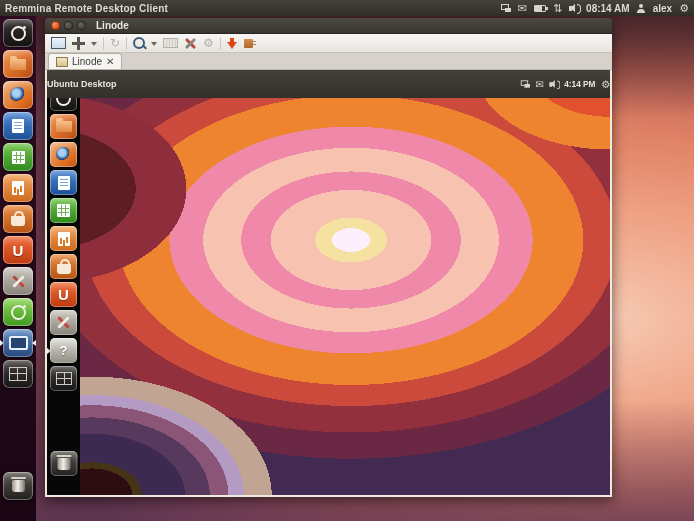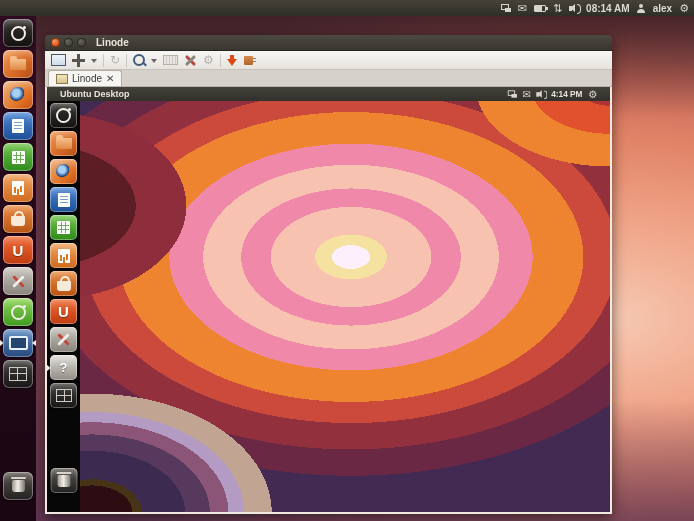--- a/index.html
+++ b/index.html
@@ -97,21 +97,21 @@
   .g-mon{width:15px;height:10px;border:2px solid #e9f0fa;border-radius:2px;background:#24456f;position:relative}
   .g-ws{width:16px;height:12px;border:1px solid #cfcac2;
     background:linear-gradient(90deg,transparent 0 7px,#cfcac2 7px 8px,transparent 8px),
                linear-gradient(180deg,transparent 0 5px,#cfcac2 5px 6px,transparent 6px)}
   .g-q{color:#fff;font-weight:bold;font-size:13px;text-shadow:0 1px 1px rgba(0,0,0,.45)}
   .g-trash{width:13px;height:12px;border-radius:2px 2px 3px 3px;position:relative;
     background:linear-gradient(90deg,#9a968e,#f2efe9 45%,#7a766e)}
   .g-trash::before{content:'';position:absolute;left:-1px;top:-3px;width:15px;height:2px;border-radius:1px;background:#d8d4cc}
 
   
-  .window{position:absolute;left:45px;top:35px;width:567px;height:479px;z-index:10;
+  .window{position:absolute;left:45px;top:18px;width:567px;height:479px;z-index:10;
     display:flex;flex-direction:column;border-radius:4px 4px 0 0;
     box-shadow:0 4px 14px rgba(0,0,0,.55);background:#3c3934}
   .titlebar{height:15px;flex:0 0 15px;display:flex;align-items:center;gap:4px;padding:0 6px;
     background:linear-gradient(#4c4942,#39362f);border-radius:4px 4px 0 0;
     border-bottom:1px solid #26241f;color:#e8e4dc;font-size:10px;font-weight:bold}
   .wbtn{width:9px;height:9px;border-radius:50%;flex:0 0 auto}
   .wbtn.close{background:radial-gradient(circle at 35% 30%,#f59a6a,#e0571f 60%,#b23a0c);box-shadow:inset 0 0 0 1px #7e2a08}
   .wbtn.min,.wbtn.max{background:radial-gradient(circle at 35% 30%,#6a675f,#44413b 70%);box-shadow:inset 0 0 0 1px #26241f}
   .titlebar .wtitle{margin-left:6px}
 
@@ -148,33 +148,34 @@
   .tab-x{font-weight:bold;font-size:10px;color:#4a4a4a;line-height:10px}
 
   
   .viewport{flex:1;position:relative;border:2px solid #efe9df;border-top:none;overflow:hidden;
     background:
       radial-gradient(55% 48% at 8% 100%, #2d0d12 0 13%, #473417 13% 16%, #3d2a50 16% 30%, #57395e 30% 38%, #8a5577 38% 44%, #b49bc4 44% 49%, #c2a493 49% 58%, rgba(0,0,0,0) 58%),
       radial-gradient(70% 55% at 100% 0%, #b03434 0 8%, #e2512e 8% 20%, #ee8330 20% 34%, rgba(0,0,0,0) 34%),
       radial-gradient(45% 40% at 0% 28%, #5c1d24 0 35%, #8e2e3c 35% 55%, rgba(0,0,0,0) 55%),
       radial-gradient(75% 62% at 54% 40%, #fdeffc 0 4.5%, #f5e1a0 4.5% 8.5%, #f7c3b0 8.5% 19%, #f088aa 19% 26%, #f7c3b0 26% 35%, #f088aa 35% 43%, #ee8330 43% 55%, #cc4a3c 55% 63%, #93303e 63% 73%, #6b2844 73% 83%, #432a52 83% 100%);
     background-color:#432a52}
-  .rpanel{height:14px;background:linear-gradient(#44413b,#32302b);color:#e8e4dd;
-    display:flex;align-items:center;font-size:9px;font-weight:bold;padding:0 13px;position:relative;z-index:3}
+  .rpanel{height:28px;background:linear-gradient(#44413b,#32302b);color:#e8e4dd;
+    display:flex;align-items:center;font-size:9px;font-weight:bold;padding:0 0;position:relative;z-index:3}
   .rpanel .rtray{margin-left:auto;display:flex;align-items:center;gap:6px;transform:scale(.92);transform-origin:right center}
   .rlauncher{position:absolute;left:0;top:14px;width:33px;bottom:0;background:#070707;z-index:2;
     padding-top:2px;display:flex;flex-direction:column;align-items:center}
   .rlauncher .pin-bottom{bottom:16px}
 </style>
 </head>
 <body>
 
 <div class="wallpaper"></div>
 
 <div class="panel">
+  <span class="app-title">Remmina Remote Desktop Client</span>
   <div class="tray">
     <span class="t-net"></span>
     <span class="uni">✉</span>
     <span class="t-bat"></span>
     <span class="uni">⇅</span>
     <span class="t-spk"></span>
     <span class="txt">08:14 AM</span>
     <span class="t-user"></span>
     <span class="txt">alex</span>
     <span class="uni">⚙</span>

